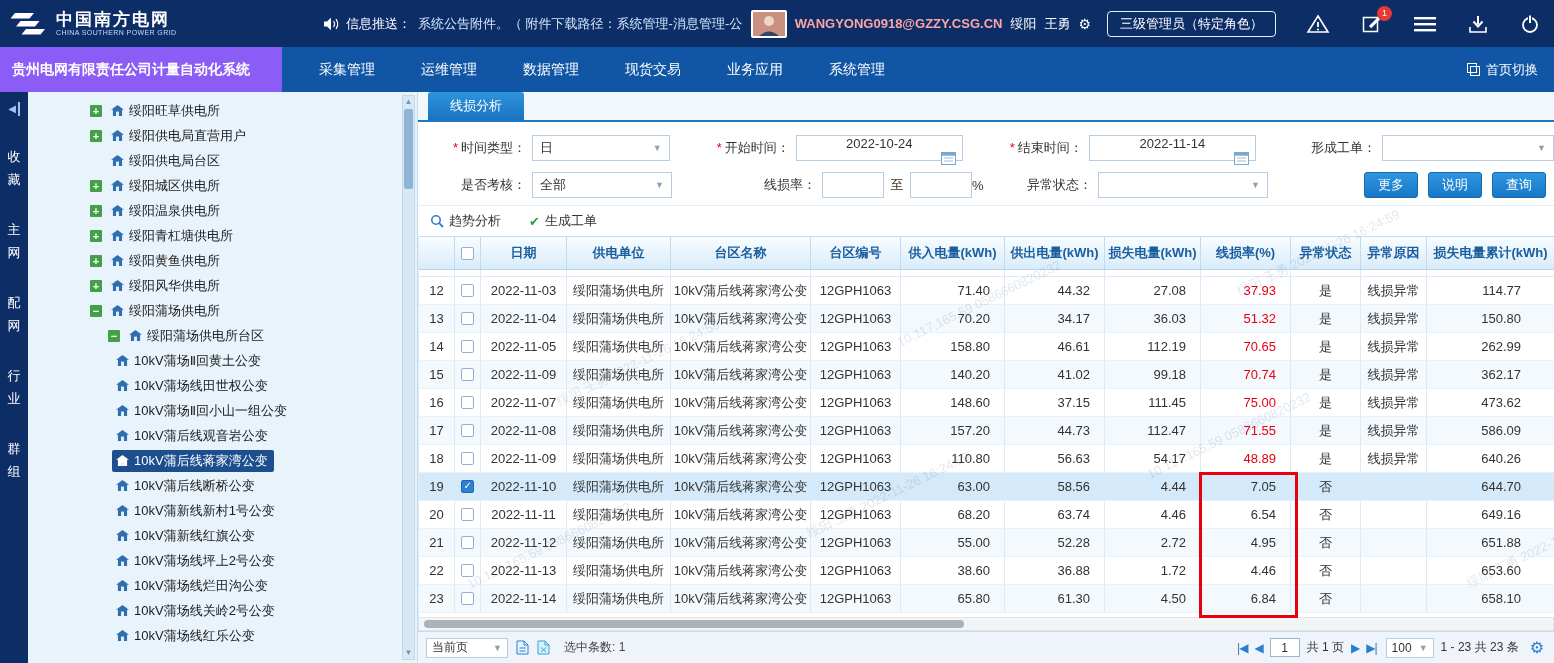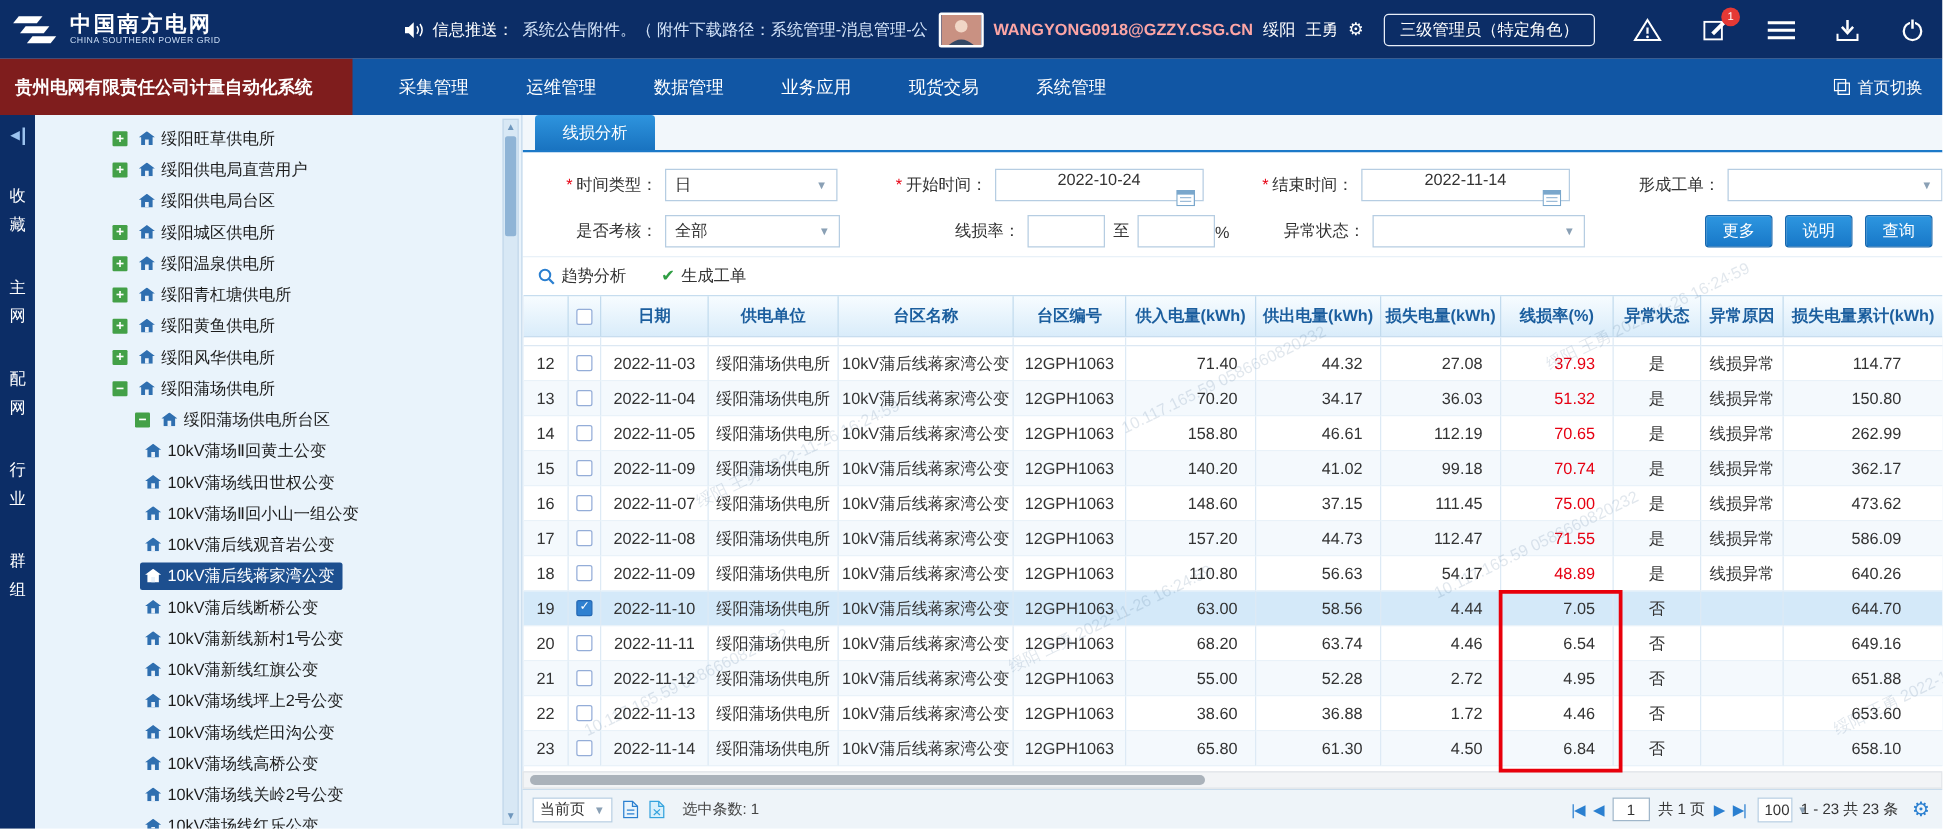--- a/index.html
+++ b/index.html
@@ -19,21 +19,21 @@
   .email{color:#fca5a5;font-size:13px;font-weight:bold;}
   .uname{font-size:13px;color:#fff;}
   .gear{font-size:14px;color:#fff;cursor:pointer;}
   .role{border:1px solid #e8eef8;border-radius:4px;padding:3px 12px;font-size:13px;color:#fff;margin-left:8px;white-space:nowrap;}
   .top-icons{display:flex;align-items:center;gap:32px;margin-left:30px;}
   .icon-wrap{position:relative;display:flex;cursor:pointer;}
   .badge{position:absolute;top:-8px;right:-10px;background:#e53935;color:#fff;border-radius:8px;min-width:15px;height:15px;font-size:9px;line-height:15px;text-align:center;padding:0 3px;}
 
   
   .navbar{height:45px;background:#1156a4;display:flex;align-items:center;color:#fff;}
-  .sys-title{width:282px;height:45px;background:#7f1d1d;display:flex;align-items:center;padding-left:12px;font-size:14px;font-weight:bold;flex:none;}
+  .sys-title{width:282px;height:45px;background:#8b5cf6;display:flex;align-items:center;padding-left:12px;font-size:14px;font-weight:bold;flex:none;}
   .nav-menu{display:flex;align-items:flex-end;margin-left:14px;}
   .nav-item{padding:0 23px;font-size:14px;line-height:45px;cursor:pointer;}
   .home-switch{margin-left:auto;margin-right:16px;display:flex;align-items:center;gap:6px;font-size:13px;cursor:pointer;}
 
   
   .content{display:flex;height:571px;}
 
   
   .rail{width:28px;background:#0c2d66;color:#fff;display:flex;flex-direction:column;align-items:center;flex:none;}
   .rail-collapse{margin-top:10px;font-size:10px;color:#9cc3ef;cursor:pointer;border-right:2px solid #9cc3ef;padding-right:2px;line-height:14px;}
@@ -103,28 +103,28 @@
   .cb.on{background:#2f80d0;border-color:#2468b4;}
   .cb.on::after{content:"✓";color:#fff;font-size:10px;position:absolute;left:1.5px;top:-1.5px;}
   .redbox{position:absolute;left:780px;top:236px;width:99px;height:146px;border:3px solid #e8000b;z-index:5;pointer-events:none;}
   .wm{position:absolute;font-size:13px;color:rgba(45,85,130,0.14);transform:rotate(-26deg);white-space:nowrap;z-index:3;pointer-events:none;}
 
   .hscroll{height:14px;background:#f2f4f6;border:1px solid #e0e4e8;position:relative;}
   .hthumb{position:absolute;left:5px;top:2px;width:540px;height:8px;background:#aab2ba;border-radius:4px;cursor:grab;}
 
   
   .statusbar{height:32px;background:#eef4f9;border-top:1px solid #c9dcec;display:flex;align-items:center;padding:0 10px 0 8px;gap:8px;font-size:12px;color:#444;}
-  .pagemode{width:64px;height:20px;font-size:12px;margin-left:0;padding:0 5px;}
+  .pagemode{width:82px;height:20px;font-size:12px;margin-left:0;padding:0 5px;}
   .fico{display:flex;cursor:pointer;}
   .selcount{margin-left:6px;}
   .pager{margin-left:auto;display:flex;align-items:center;gap:7px;}
   .pgbtn{color:#2a7fd0;font-size:12px;cursor:pointer;letter-spacing:-1px;}
   .pginp{width:30px;height:19px;border:1px solid #9fb6ca;text-align:center;font-size:12px;color:#333;outline:none;}
   .pgtext{color:#333;}
-  .sizebox{width:28px;height:20px;font-size:12px;margin-left:2px;padding:0 5px;}
+  .sizebox{width:48px;height:20px;font-size:12px;margin-left:2px;padding:0 5px;}
   .gearblue{color:#2a7fd0;font-size:16px;cursor:pointer;margin-left:4px;}
 </style>
 </head>
 <body>
 
 <header class="topbar">
   <div class="brand">
     <svg width="38" height="28" viewBox="0 0 38 28">
       <path d="M5 3 L24 3 L19.5 8.5 L0.5 8.5 Z" fill="#fff"></path>
       <path d="M10.5 11 L29.5 11 L25 16.5 L6 16.5 Z" fill="#fff"></path>
@@ -199,22 +199,22 @@
     </span>
   </div>
 </header>
 
 <div class="navbar">
   <div class="sys-title">贵州电网有限责任公司计量自动化系统</div>
   <div class="nav-menu">
       <div class="nav-item">采集管理</div>
       <div class="nav-item">运维管理</div>
       <div class="nav-item">数据管理</div>
+      <div class="nav-item">现货交易</div>
       <div class="nav-item">业务应用</div>
-      <div class="nav-item">现货交易</div>
       <div class="nav-item">系统管理</div>
     </div>
   <div class="home-switch">
     <svg width="13" height="13" viewBox="0 0 13 13">
       <rect x="0.5" y="0.5" width="9" height="9" fill="none" stroke="#fff"></rect>
       <rect x="3.5" y="3.5" width="9" height="9" fill="none" stroke="#fff"></rect>
     </svg>
     <span>首页切换</span>
   </div>
 </div>
@@ -470,31 +470,20 @@
         </div>
         <div class="tnode lvl2">
           <span class="tin">
             <span class="house">
               <svg viewBox="0 0 14 12" width="13" height="11">
                 <path d="M7 0 L14 5.2 L12 5.2 L12 12 L2 12 L2 5.2 L0 5.2 Z" fill="currentColor"></path>
                 <rect x="5.4" y="7.2" width="3.2" height="4.8" fill="#e8f1fa"></rect>
               </svg>
             </span>
             <span class="tlabel">10kV蒲场线烂田沟公变</span>
-          </span>
-        </div>
-        <div class="tnode lvl2">
-          <span class="tin">
-            <span class="house">
-              <svg viewBox="0 0 14 12" width="13" height="11">
-                <path d="M7 0 L14 5.2 L12 5.2 L12 12 L2 12 L2 5.2 L0 5.2 Z" fill="currentColor"></path>
-                <rect x="5.4" y="7.2" width="3.2" height="4.8" fill="#e8f1fa"></rect>
-              </svg>
-            </span>
-            <span class="tlabel">10kV蒲场线高桥公变</span>
           </span>
         </div>
         <div class="tnode lvl2">
           <span class="tin">
             <span class="house">
               <svg viewBox="0 0 14 12" width="13" height="11">
                 <path d="M7 0 L14 5.2 L12 5.2 L12 12 L2 12 L2 5.2 L0 5.2 Z" fill="currentColor"></path>
                 <rect x="5.4" y="7.2" width="3.2" height="4.8" fill="#e8f1fa"></rect>
               </svg>
             </span>

